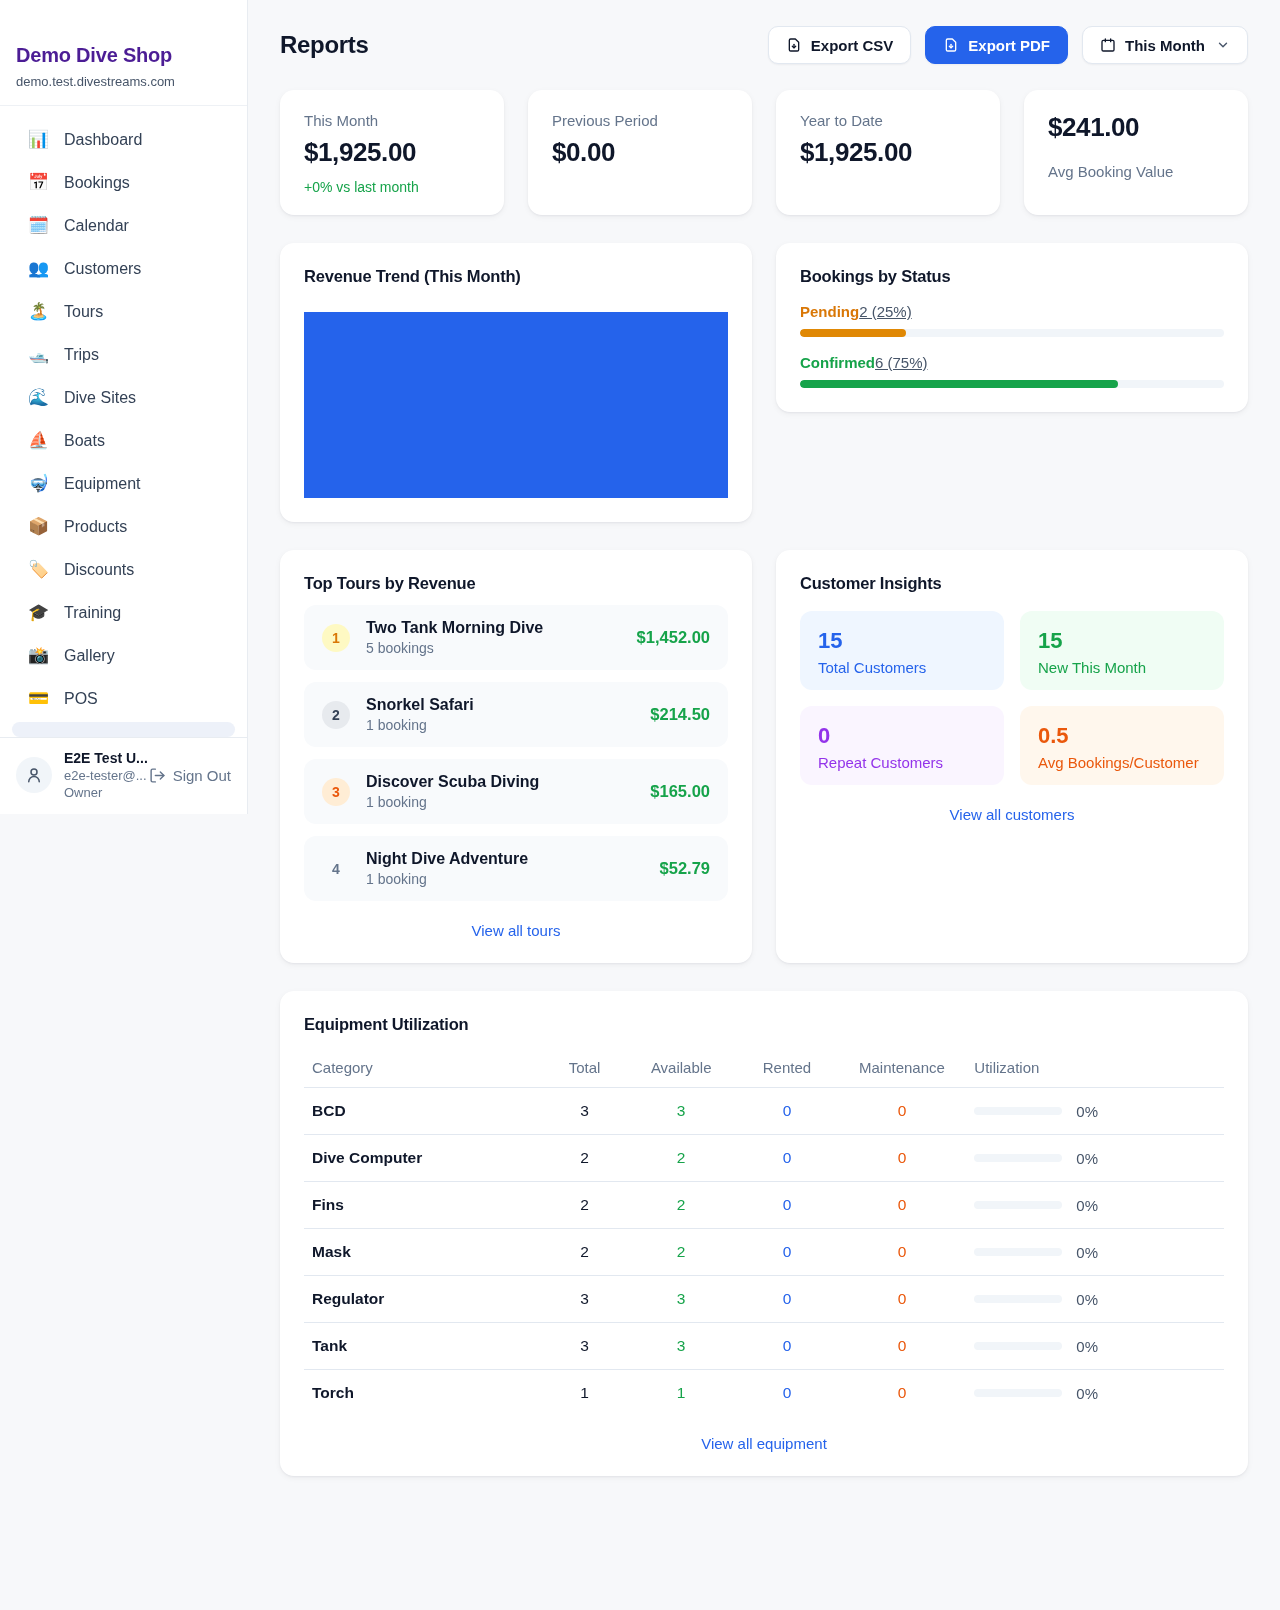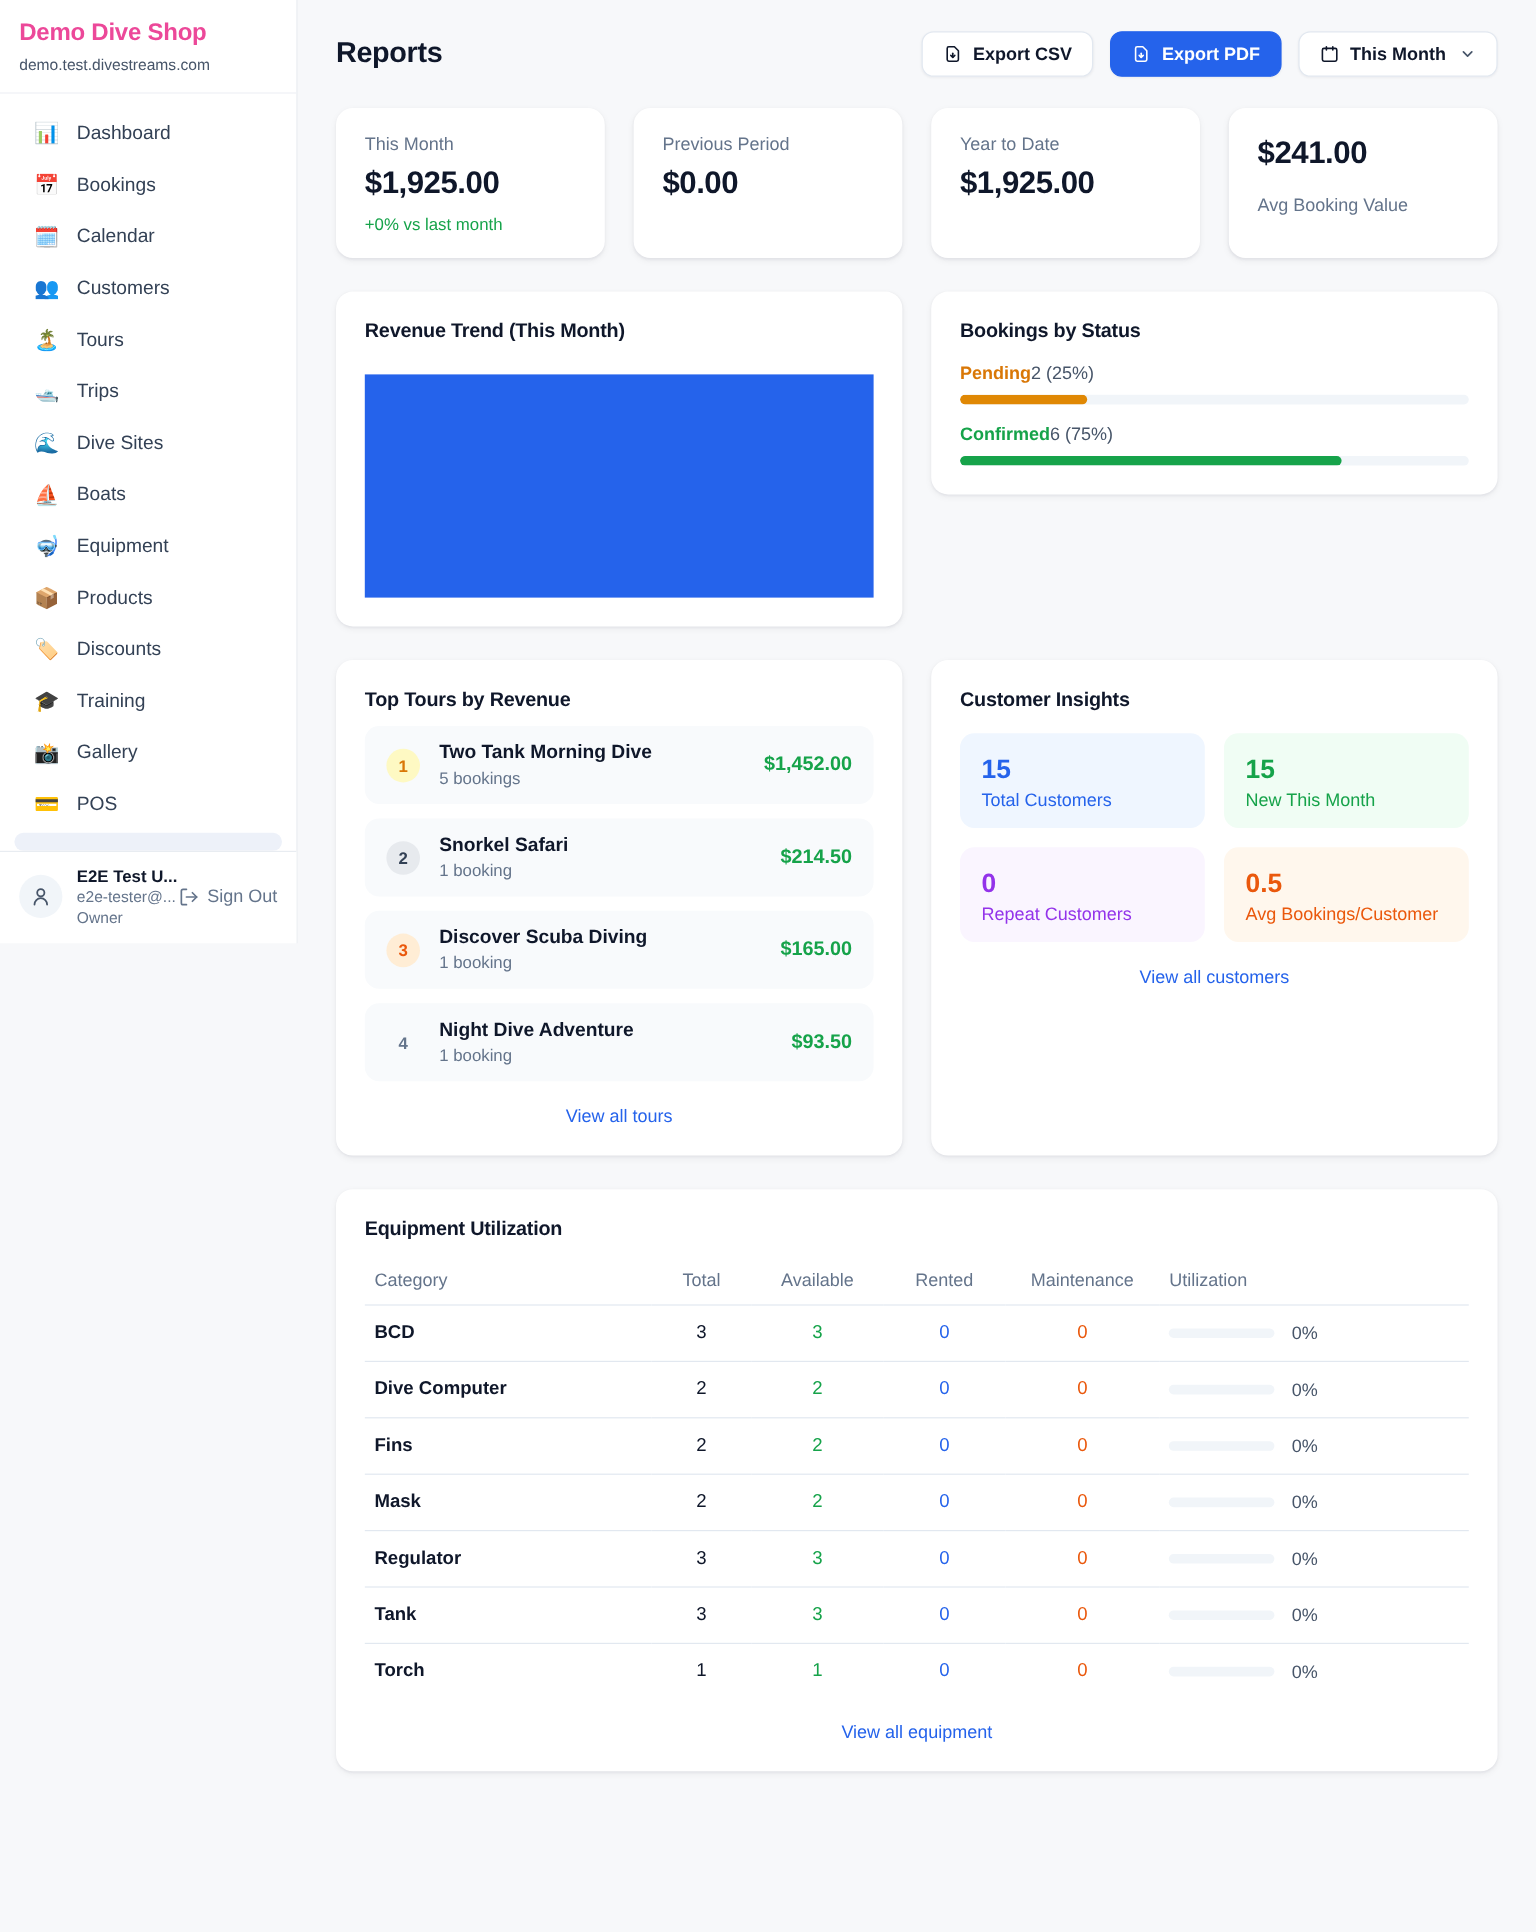--- a/index.html
+++ b/index.html
@@ -6,21 +6,21 @@
   html,body { width:1280px; height:1610px; }
   body {
     font-family: "Liberation Sans", "DejaVu Sans", sans-serif;
     background:#f7f8fa; color:#0f172a; overflow:hidden;
   }
   .shell { display:flex; align-items:flex-start; }
 
   
   .sidebar { width:248px; min-width:248px; background:#fff; border-right:1px solid #e8ecf1; display:flex; flex-direction:column; }
   .brand { padding:16px 16px 16px; border-bottom:1px solid #eef1f5; }
-  .brand-title { color:#ec4899; font-size:20px; font-weight:bold; letter-spacing:-0.2px; }
+  .brand-title { color:#4c1d95; font-size:20px; font-weight:bold; letter-spacing:-0.2px;margin-top:28px; }
   .brand-domain { font-size:13px; color:#475569; margin-top:7px; }
   .nav { padding:12px 10px 0; flex:1; }
   .nav-item { display:flex; align-items:center; gap:14px; height:43px; padding:0 10px 0 18px; border-radius:10px; cursor:pointer; }
   .nav-icon { width:22px; font-size:17px; line-height:1; text-align:center; }
   .nav-label { font-size:16px; color:#334155; }
   .nav-active-sliver { height:15px; margin:2px 2px 0; background:#edf1f9; border-radius:10px; }
   .user-panel { border-top:1px solid #e8ecf1; padding:12px 16px 14px; display:flex; align-items:center; gap:12px; background:#fff; }
   .avatar { width:36px; height:36px; min-width:36px; border-radius:50%; background:#f1f5f9; display:flex; align-items:center; justify-content:center; color:#475569; }
   .user-meta { flex:1; min-width:0; }
   .user-name { font-weight:bold; font-size:14px; white-space:nowrap; }
@@ -52,21 +52,21 @@
   .panel { padding:24px; }
   .panel-title { font-size:16.5px; font-weight:bold; letter-spacing:-0.2px; }
 
   .chart-block { margin-top:26px; height:186px; background:#2563eb; }
 
   .status-group { margin-top:17px; }
   .status-head { display:flex; justify-content:flex-start; align-items:center; margin-bottom:9px; }
   .status-label { font-size:15px; font-weight:600; }
   .status-label.pending { color:#d97706; }
   .status-label.confirmed { color:#16a34a; }
-  .status-count { font-size:15px; color:#475569; }
+  .status-count { font-size:15px; color:#475569;text-decoration:underline; }
   .bar-track { height:8px; background:#f1f5f9; border-radius:4px; overflow:hidden; }
   .bar-fill { height:100%; border-radius:4px; }
   .bar-fill.pending { background:#e08804; }
   .bar-fill.confirmed { background:#16a34a; }
 
   .tour-item { display:flex; align-items:center; gap:16px; background:#f8fafc; border-radius:12px; padding:14px 18px; margin-top:12px; }
   .rank { width:28px; height:28px; min-width:28px; border-radius:50%; display:flex; align-items:center; justify-content:center; font-size:14px; font-weight:600; color:#64748b; }
   .rank-1 { background:#fef9c3; color:#d97706; }
   .rank-2 { background:#e7eaee; color:#334155; }
   .rank-3 { background:#ffedd5; color:#ea580c; }
@@ -301,21 +301,21 @@
             <div class="tour-sub">1 booking</div>
           </div>
           <div class="tour-amount">$165.00</div>
         </div>
         <div class="tour-item">
           <div class="rank rank-4">4</div>
           <div class="tour-info">
             <div class="tour-name">Night Dive Adventure</div>
             <div class="tour-sub">1 booking</div>
           </div>
-          <div class="tour-amount">$93.50</div>
+          <div class="tour-amount">$52.79</div>
         </div>
 
         <a class="view-link">View all tours</a>
       </div>
 
       <div class="card panel">
         <div class="panel-title">Customer Insights</div>
         <div class="tiles">
           <div class="tile tile-blue">
             <div class="tile-value">15</div>

